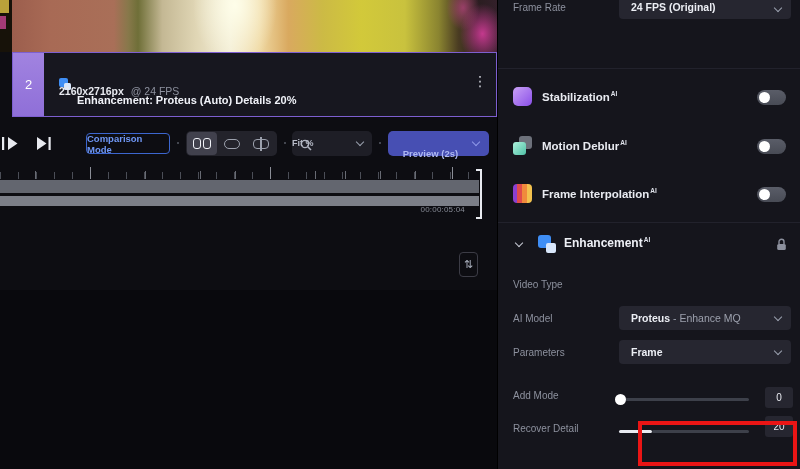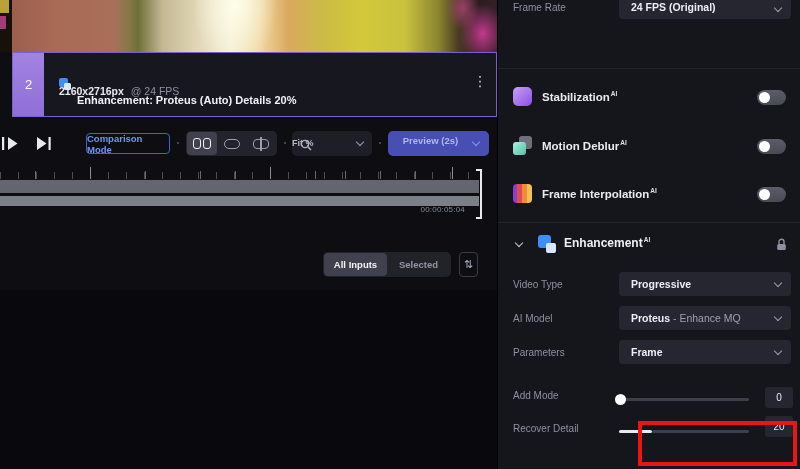--- a/index.html
+++ b/index.html
@@ -60,21 +60,21 @@
   .vm-sbs { display:flex; gap:2px; }
   .vm-sbs i { display:block; width:8px; height:11px; border:1.5px solid #f0f2f8; border-radius:3px; }
   .vm-one { display:block; width:16px; height:10px; border:1.5px solid #9ca1ad; border-radius:5px; }
   .vm-split { position:relative; width:16px; height:14px; }
   .vm-split i { position:absolute; left:0; top:2px; width:16px; height:10px; border:1.5px solid #9ca1ad; border-radius:4px; display:block; }
   .vm-split b { position:absolute; left:7px; top:0; width:1.5px; height:14px; background:#9ca1ad; display:block; }
   .zoom-group { position:absolute; left:292px; top:131px; width:80px; height:25px; background:#1e1e26; border-radius:5px; cursor:pointer; }
   .zoom-label { position:absolute; left:0; right:0; top:7px; text-align:left; font-size:9px; color:#b6bac6; font-weight:bold; }
   .mag { position:absolute; left:8px; top:6px; }
   .preview-btn { position:absolute; left:388px; top:131px; width:101px; height:25px; background:#474fb3; border-radius:5px; cursor:pointer; }
-  .preview-btn .lbl { position:absolute; left:0; right:16px; top:4px; text-align:center; font-size:9.5px; font-weight:bold; color:#aeb8f2; }
+  .preview-btn .lbl { position:absolute; left:0; right:16px; top:17px; text-align:center; font-size:9.5px; font-weight:bold; color:#aeb8f2; }
   .chev { display:inline-block; width:6px; height:6px; border-style:solid; border-color:#9aa0ae; border-width:0 1.5px 1.5px 0; transform:rotate(45deg); }
   .preview-btn .chev { position:absolute; right:10px; top:8px; border-color:#8f98e8; }
   
   .ruler-minor { position:absolute; left:0; top:172px; width:479px; height:7px;
     background:repeating-linear-gradient(90deg,#4b4e57 0 1px,transparent 1px 18px); }
   .tick { position:absolute; top:167px; width:1px; height:12px; background:#8b8e97; }
   .tick.med { top:171px; height:8px; background:#686b74; }
   .tl-bar1 { position:absolute; left:0; top:180px; width:479px; height:13px; background:#63666f; cursor:pointer; }
   .tl-bar2 { position:absolute; left:0; top:196px; width:479px; height:10px; background:#7c7f88; cursor:pointer; }
   .bracket { position:absolute; left:476px; top:169px; width:6px; height:50px;
@@ -215,24 +215,20 @@
     <span class="tick med" style="left:345px"></span>
     <span class="tick med" style="left:380px"></span>
     <span class="tick med" style="left:415px"></span>
     <div class="tl-bar1"></div>
     <div class="tl-bar2"></div>
     <div class="bracket"></div>
     <div class="timecode">00:00:05:04</div>
 
     <div class="bottom-dark"></div>
 
-    <div class="inputs-toggle">
-      <div class="seg sel">All Inputs</div>
-      <div class="seg">Selected</div>
-    </div>
     <div class="sort-btn">⇅</div>
   </div>
 
   <div class="right-panel">
 
     <span class="rp-label" style="top:2px">Frame Rate</span>
     <div class="dd" style="top:-5px">
       <span class="val">24 FPS (Original)</span>
       <span class="chev" style="top:10px"></span>
     </div>
@@ -276,24 +272,20 @@
       <span class="enh-title"><span>Enhancement</span><sup class="ai">AI</sup></span>
       <span class="lock">
         <svg width="11" height="13" viewBox="0 0 11 13">
             <path d="M3 6V3.8a2.5 2.5 0 0 1 5 0V6" fill="none" stroke="#8d919e" stroke-width="1.4"></path>
             <rect x="1.2" y="6" width="8.6" height="6" rx="1.5" fill="#8d919e"></rect>
           </svg>
       </span>
     </div>
 
     <span class="rp-label" style="top:279px">Video Type</span>
-    <div class="dd" style="top:272px">
-      <span class="val">Progressive</span>
-      <span class="chev"></span>
-    </div>
 
     <span class="rp-label" style="top:313px">AI Model</span>
     <div class="dd" style="top:306px">
       <span class="val"><span>Proteus</span><span class="dim"> - Enhance MQ</span></span>
       <span class="chev"></span>
     </div>
 
     <span class="rp-label" style="top:347px">Parameters</span>
     <div class="dd" style="top:340px">
       <span class="val">Frame</span>

